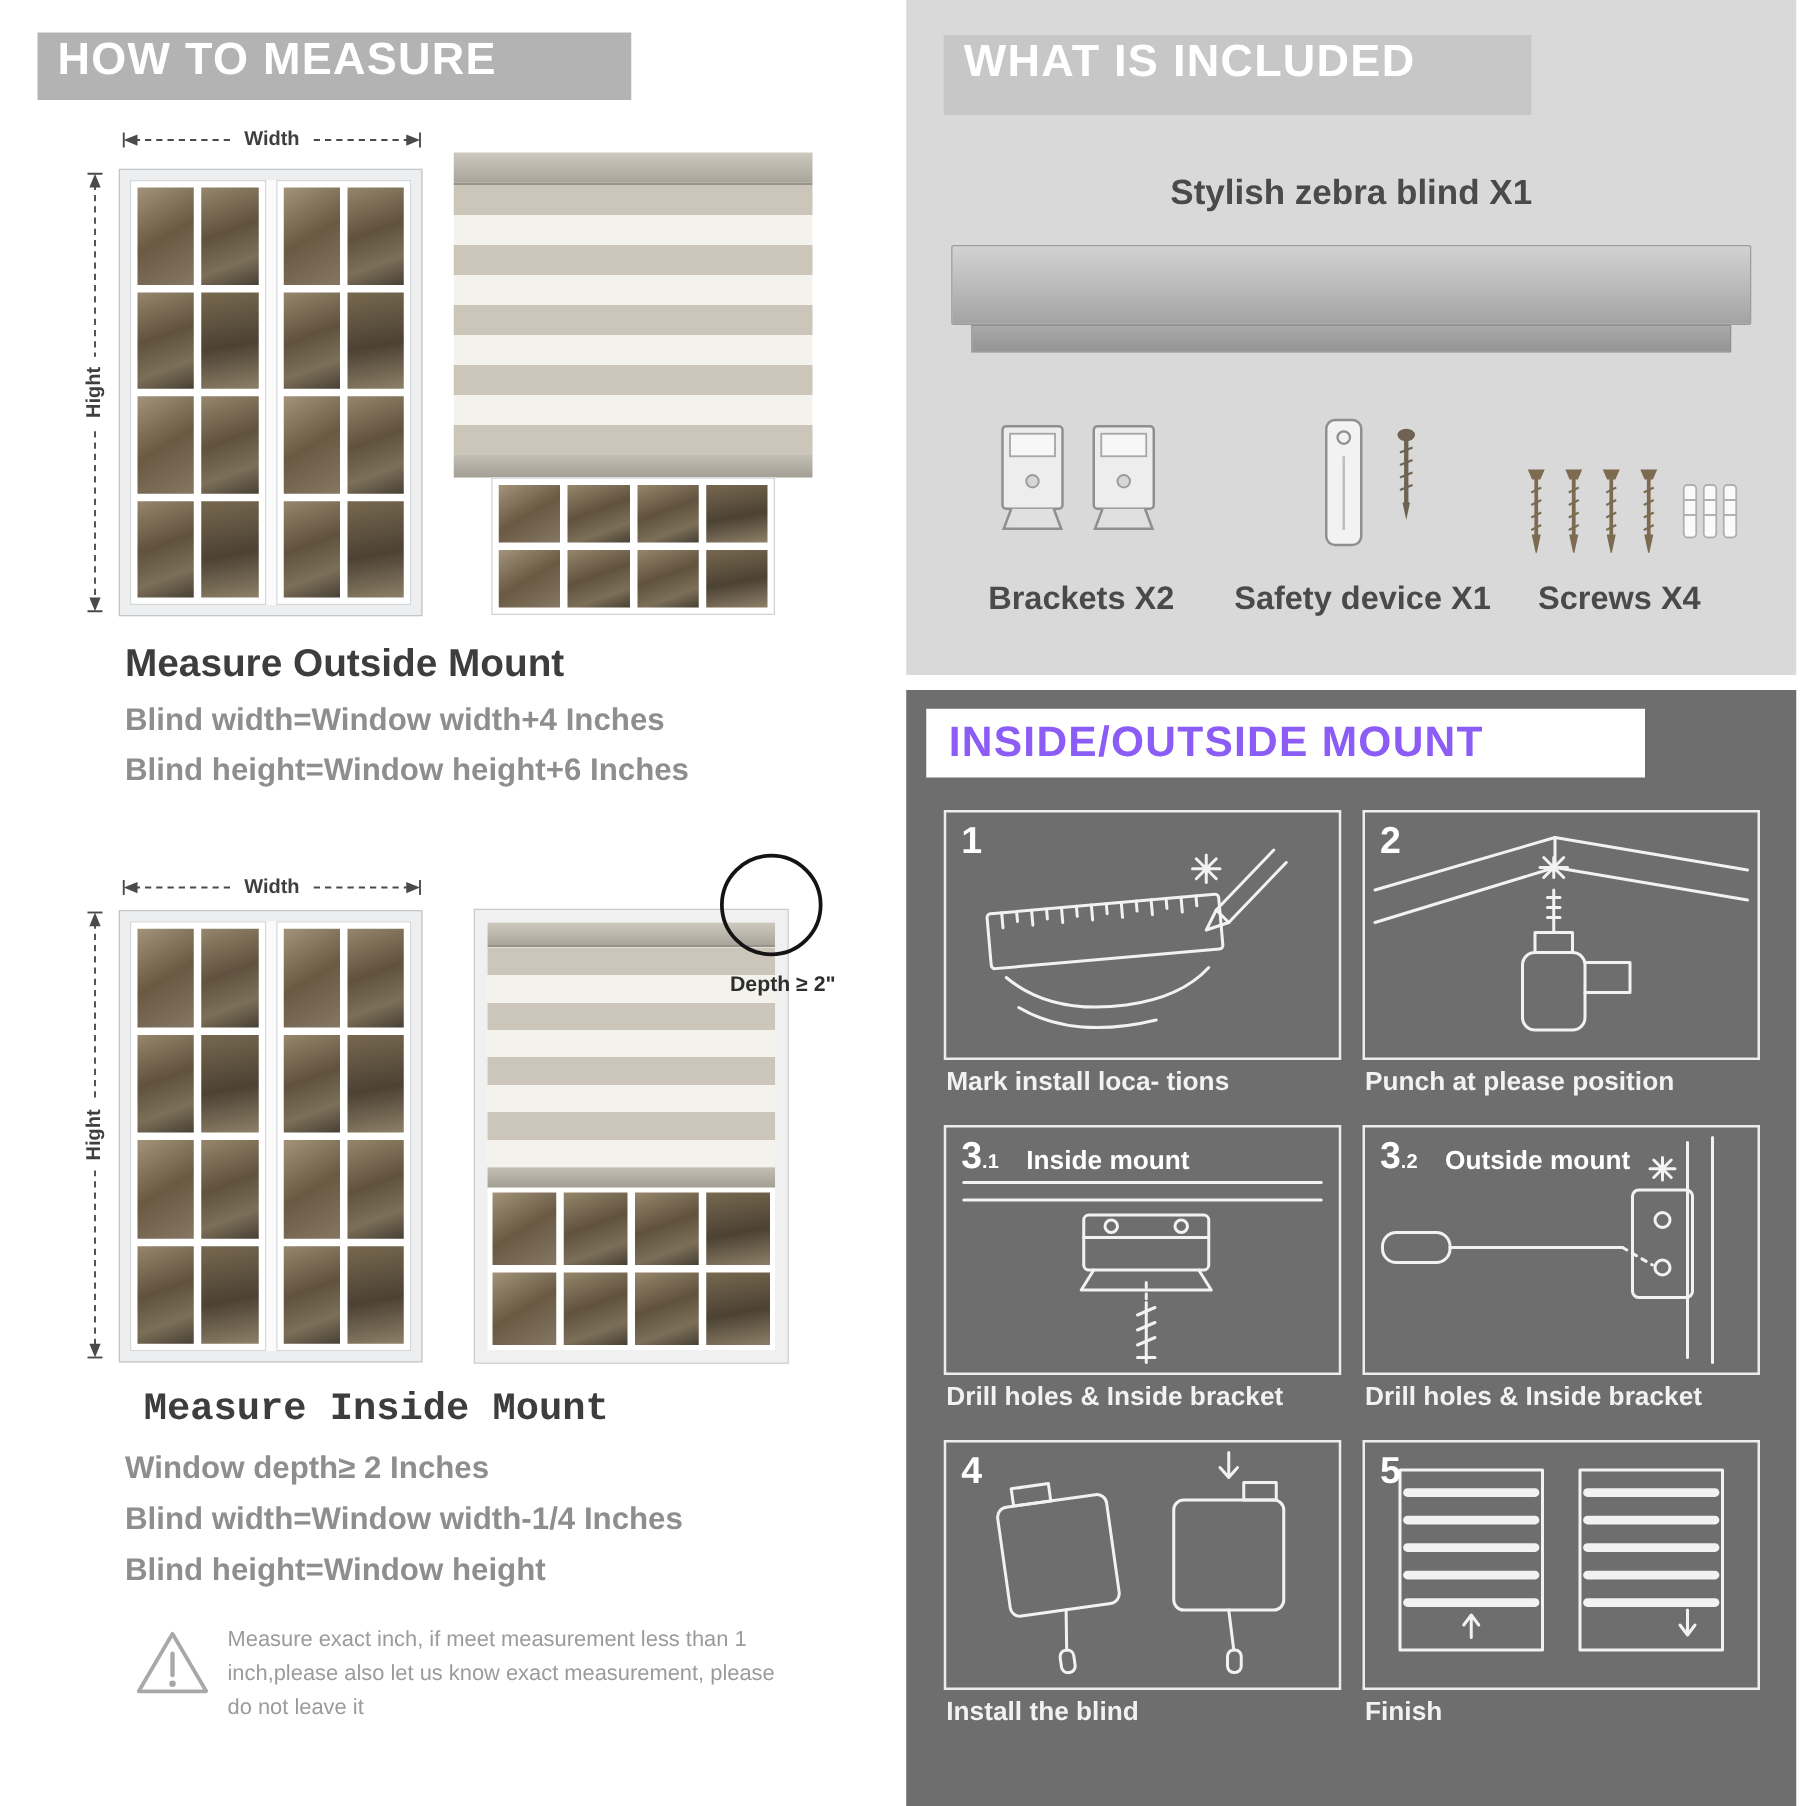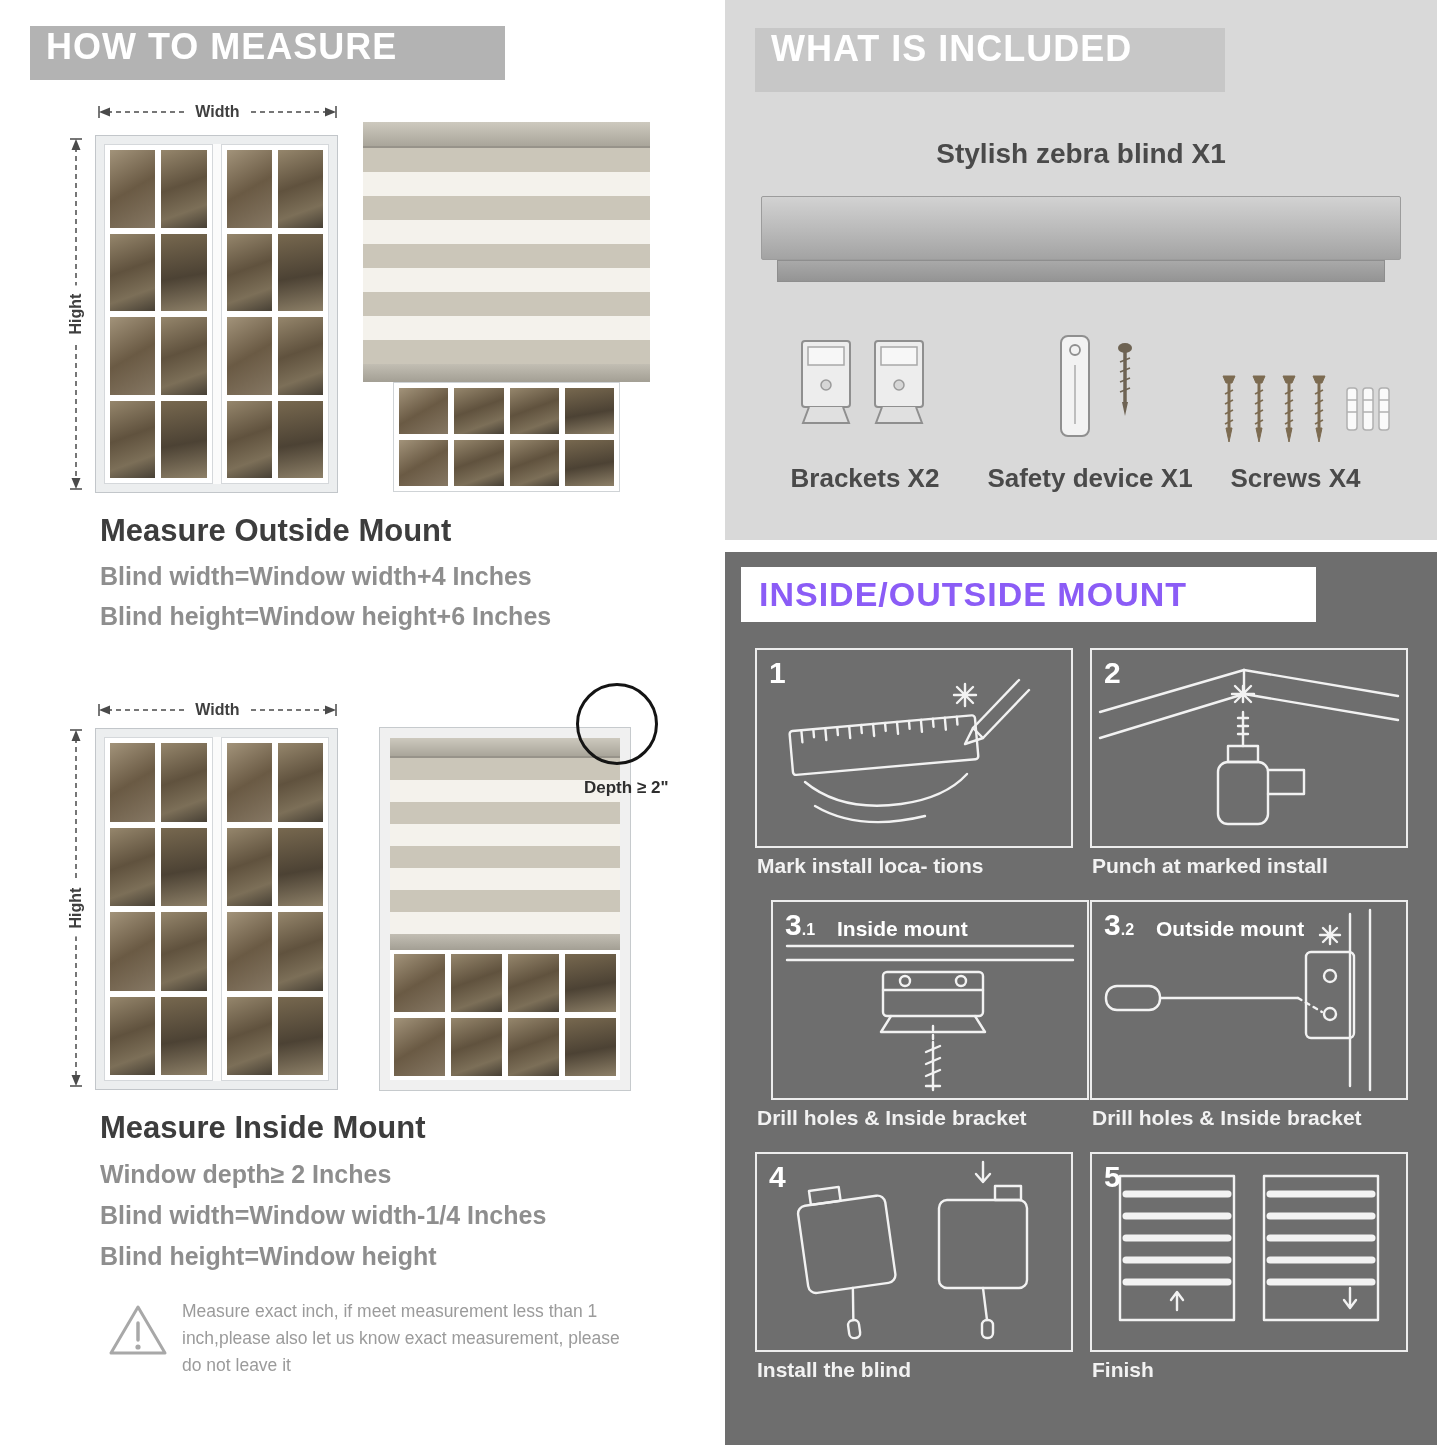--- a/index.html
+++ b/index.html
@@ -213,21 +213,21 @@
           <div class="pane"></div>
           <div class="pane"></div>
           <div class="pane"></div>
         </div>
     </div>
   </div>
 
   <div class="depth-circle" style="left:576px;top:683px;width:82px;height:82px;"></div>
   <div class="depth-label" style="left:584px;top:778px;">Depth ≥ 2"</div>
 
-  <div class="h-title" style="left:100px;top:1110px;">Measure Inside Mount</div>
+  <div class="h-title" style="left:115px;top:1110px;font-family:Liberation Mono, monospace;">Measure Inside Mount</div>
   <div class="formula" style="left:100px;top:1160px;">Window depth≥ 2 Inches</div>
   <div class="formula" style="left:100px;top:1201px;">Blind width=Window width-1/4 Inches</div>
   <div class="formula" style="left:100px;top:1242px;">Blind height=Window height</div>
 
   <svg class="abs" style="left:106px;top:1300px;" width="64" height="62">
     <path d="M32 7 L59 53 H5 Z" fill="none" stroke="#a8a8a8" stroke-width="3" stroke-linejoin="round"></path>
     <line x1="32" y1="23" x2="32" y2="40" stroke="#a8a8a8" stroke-width="3.5" stroke-linecap="round"></line>
     <circle cx="32" cy="47" r="2.6" fill="#a8a8a8"></circle>
   </svg>
   <div class="note-text" style="left:182px;top:1298px;width:445px;">Measure exact inch, if meet measurement less than 1 inch,please also let us know exact measurement, please do not leave it</div>
@@ -377,23 +377,23 @@
           <line x1="151" y1="96" x2="151" y2="62"></line>
           <line x1="146" y1="68" x2="156" y2="68"></line>
             <line x1="146" y1="76" x2="156" y2="76"></line>
             <line x1="146" y1="84" x2="156" y2="84"></line>
           <path d="M151 52 v-16 M140 44 h22 M143 36 l16 16 M159 36 l-16 16"></path>
         </g>
       </svg>
       <span class="step-num"><span>2</span><span class="step-sub"></span></span>
       <span class="step-title"></span>
     </div>
-    <div class="step-caption" style="left:367px;top:302px;width:318px;">Punch at  marked install</div>
-
-    <div class="step-panel" style="left:46px;top:348px;width:318px;height:200px;">
+    <div class="step-caption" style="left:367px;top:302px;width:318px;">Punch at  please position</div>
+
+    <div class="step-panel" style="left:30px;top:348px;width:318px;height:200px;">
       <svg class="step-art" width="314" height="196" viewBox="0 0 314 196">
         <g stroke="#f2f2f2" stroke-width="2.4" fill="none" stroke-linecap="round" stroke-linejoin="round">
           <line x1="14" y1="44" x2="300" y2="44"></line>
             <line x1="14" y1="58" x2="300" y2="58"></line>
           <rect x="110" y="70" width="100" height="44" rx="4"></rect>
           <line x1="110" y1="88" x2="210" y2="88"></line>
           <circle cx="132" cy="79" r="5"></circle>
             <circle cx="188" cy="79" r="5"></circle>
           <path d="M118 114 l-10 16 h104 l-10 -16"></path>
           <line x1="160" y1="124" x2="160" y2="140" stroke-dasharray="4 5"></line>

